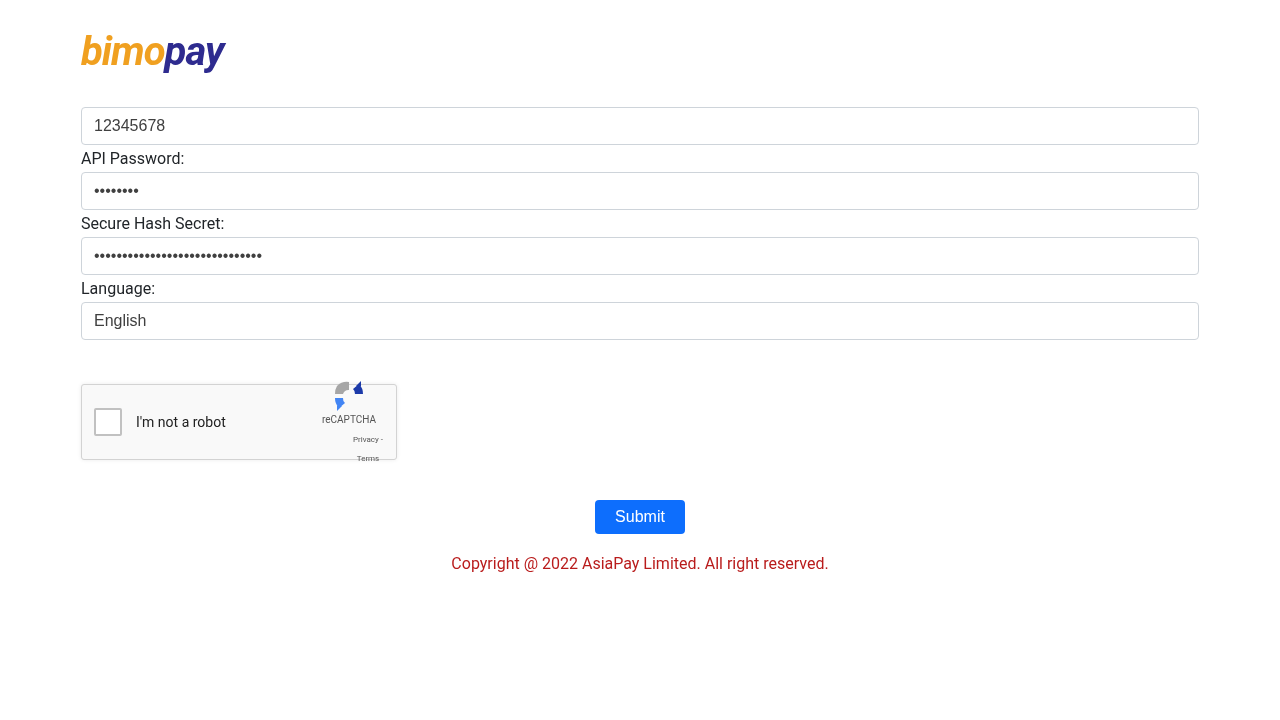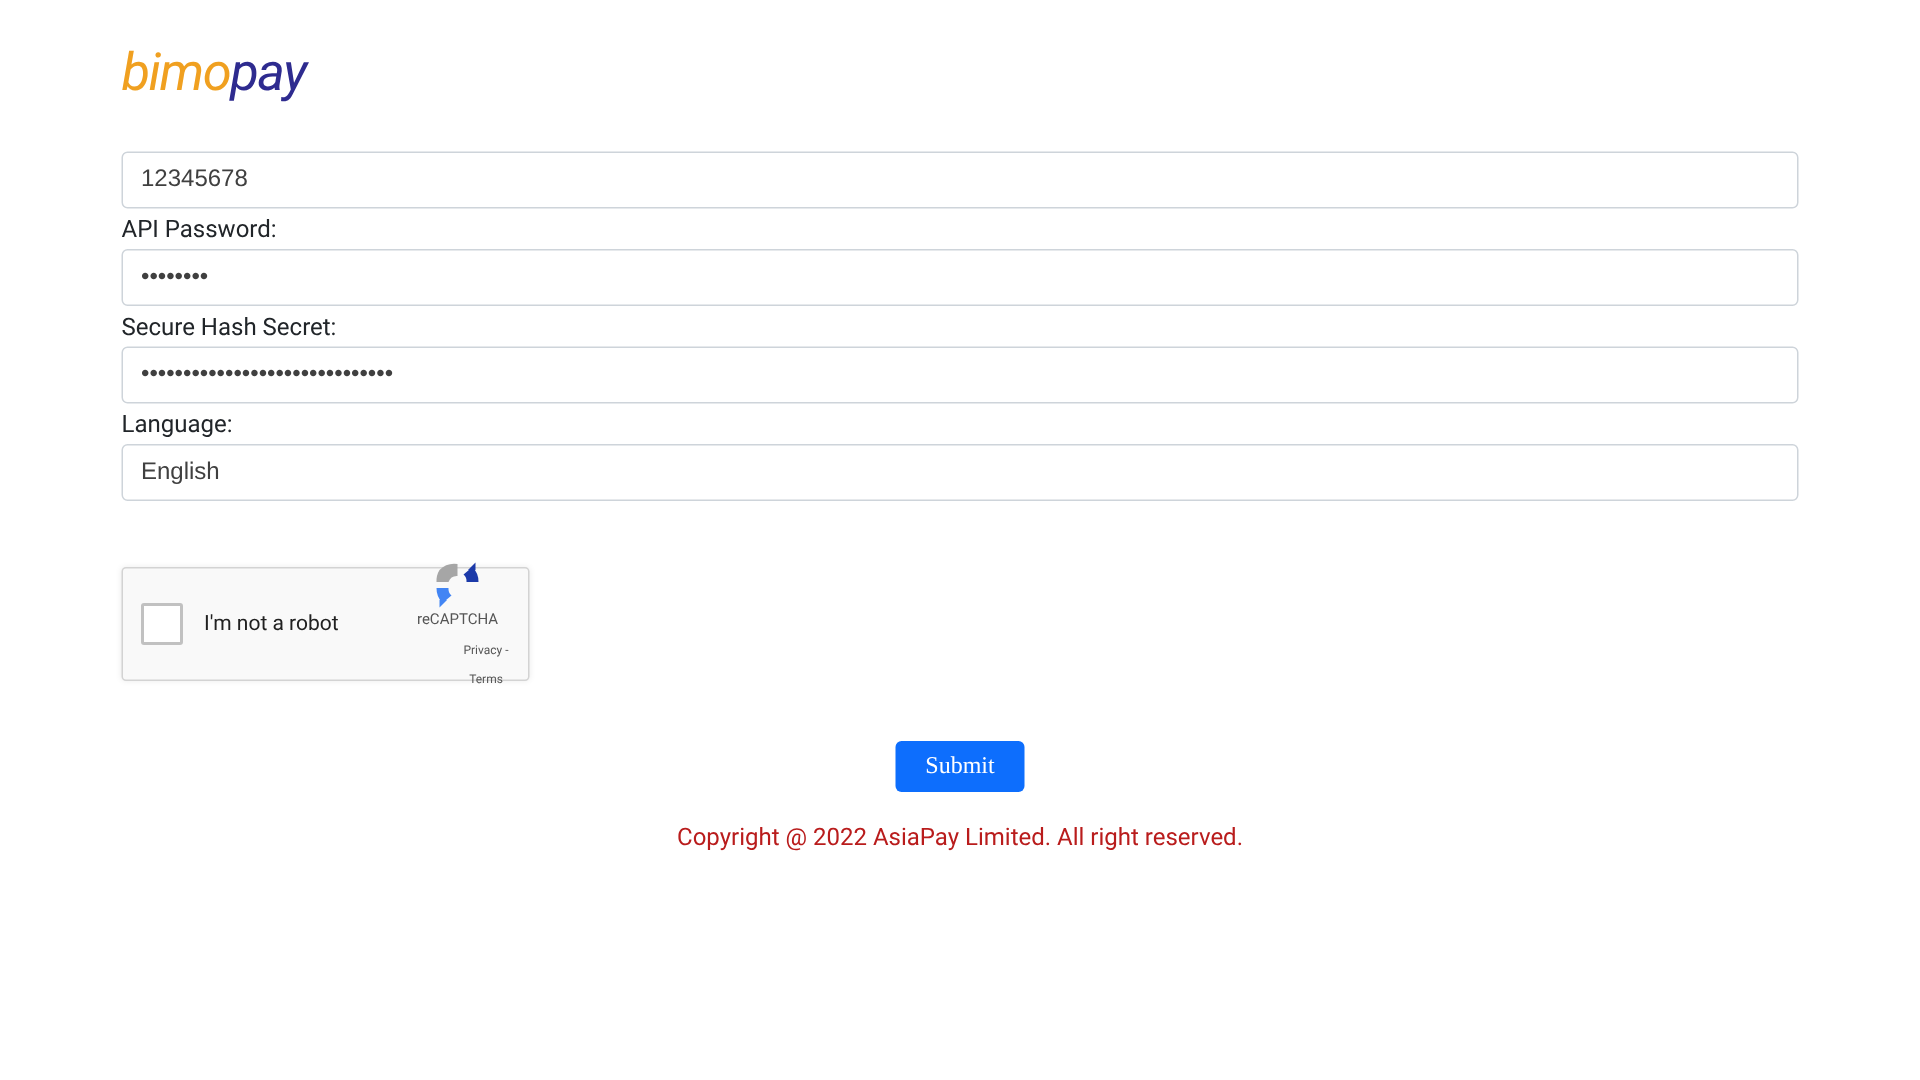--- a/index.html
+++ b/index.html
@@ -16,22 +16,22 @@
     .container {
       max-width: 1118px;
       margin: 0 auto;
       padding: 20px 0;
     }
     .logo {
       margin-bottom: 32px;
       margin-top: 8px;
     }
     .logo-text {
-      font-size: 35px;
-      font-weight: 400;
+      font-size: 40px;
+      font-weight: 700;
       letter-spacing: -1px;
       font-style: italic;
     }
     .logo-bimo {
       color: #f0a020;
     }
     .logo-pay {
       color: #2e2b8f;
     }
     .form-group {
@@ -53,21 +53,21 @@
       background-color: #fff;
       border: 1px solid #ced4da;
       border-radius: 4px;
       margin-bottom: 4px;
     }
     select.form-control {
       appearance: none;
       background-image: none;
     }
     .recaptcha-box {
-      width: 272px;
+      width: 316px;
       height: 76px;
       border: 1px solid #d3d3d3;
       border-radius: 3px;
       background: #f9f9f9;
       display: flex;
       align-items: center;
       padding: 0 12px;
       margin-top: 40px;
       margin-bottom: 40px;
       box-shadow: 0 0 4px rgba(0,0,0,0.08);
@@ -115,21 +115,20 @@
       margin-bottom: 20px;
     }
     .btn-submit {
       background: #0d6efd;
       color: #fff;
       border: none;
       padding: 8px 20px;
       font-size: 16px;
       border-radius: 4px;
       cursor: pointer;
-      font-family: Liberation Serif, serif;
     }
     .footer {
       text-align: center;
       font-size: 16px;
       color: #b91c1c;
     }
   </style>
 </head>
 <body>
 

